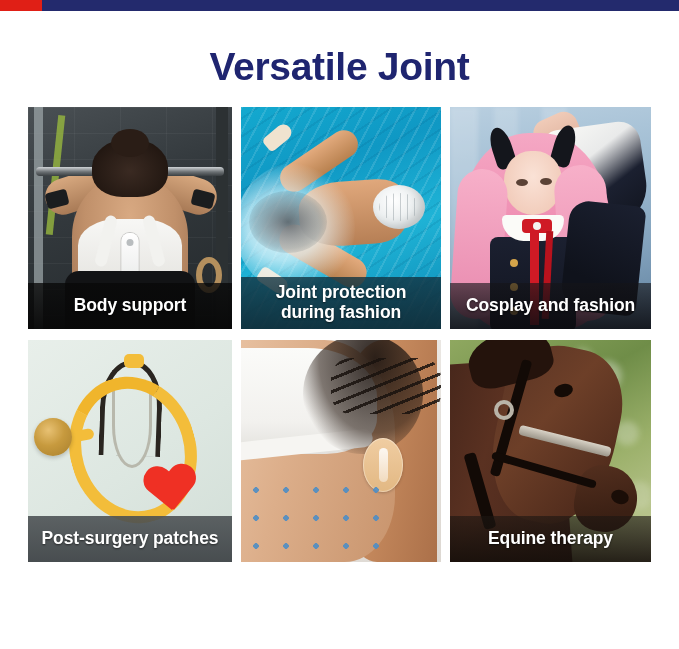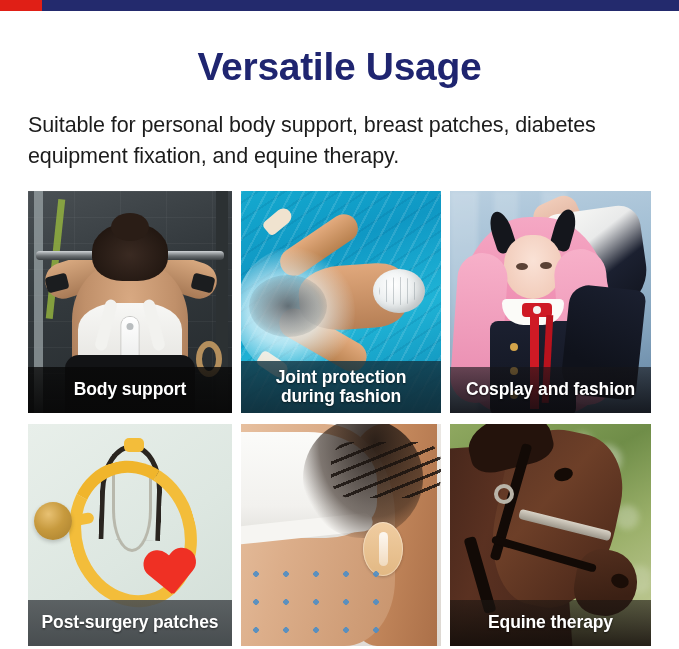--- a/index.html
+++ b/index.html
@@ -283,22 +283,21 @@
 </style>
 </head>
 <body>
 
 <div class="topbar">
   <div class="topbar-red"></div>
   <div class="topbar-navy"></div>
 </div>
 
 <div class="heading-wrap">
-  <h1 class="page-title">Versatile Usage</h1>
-  <p class="page-subtitle">Suitable for personal body support, breast patches, diabetes equipment fixation, and equine therapy.</p>
+  <h1 class="page-title">Versatile Joint</h1>
 </div>
 
 <div class="grid">
 
   <div class="cell">
     <div class="scene s-gym">
       <div class="wall"></div>
         <div class="post-l"></div>
         <div class="post-r"></div>
       <div class="green"></div>

